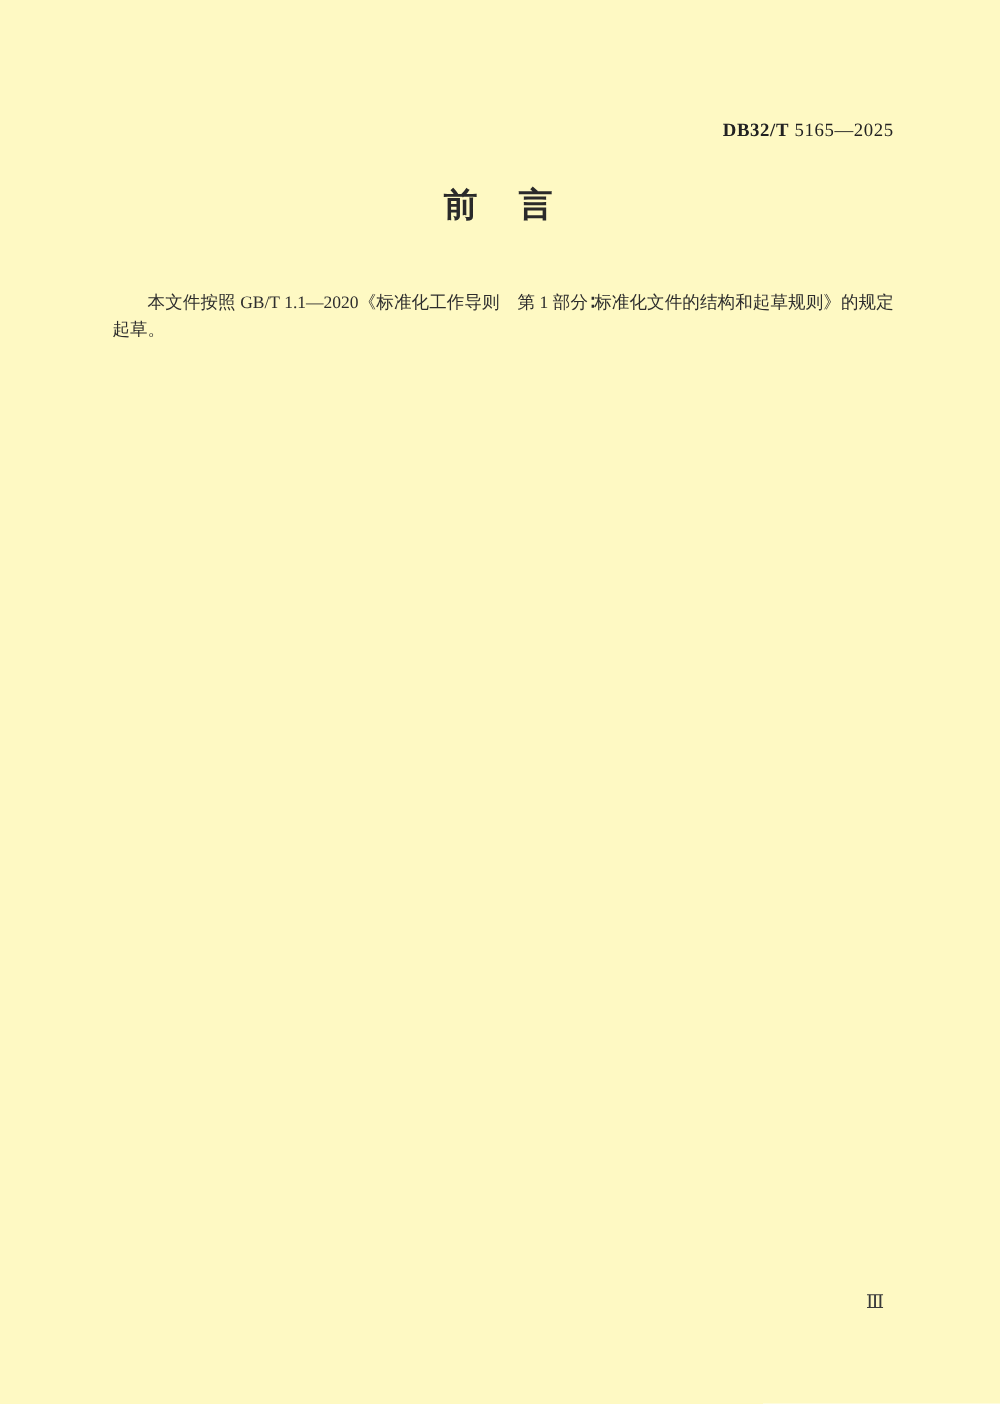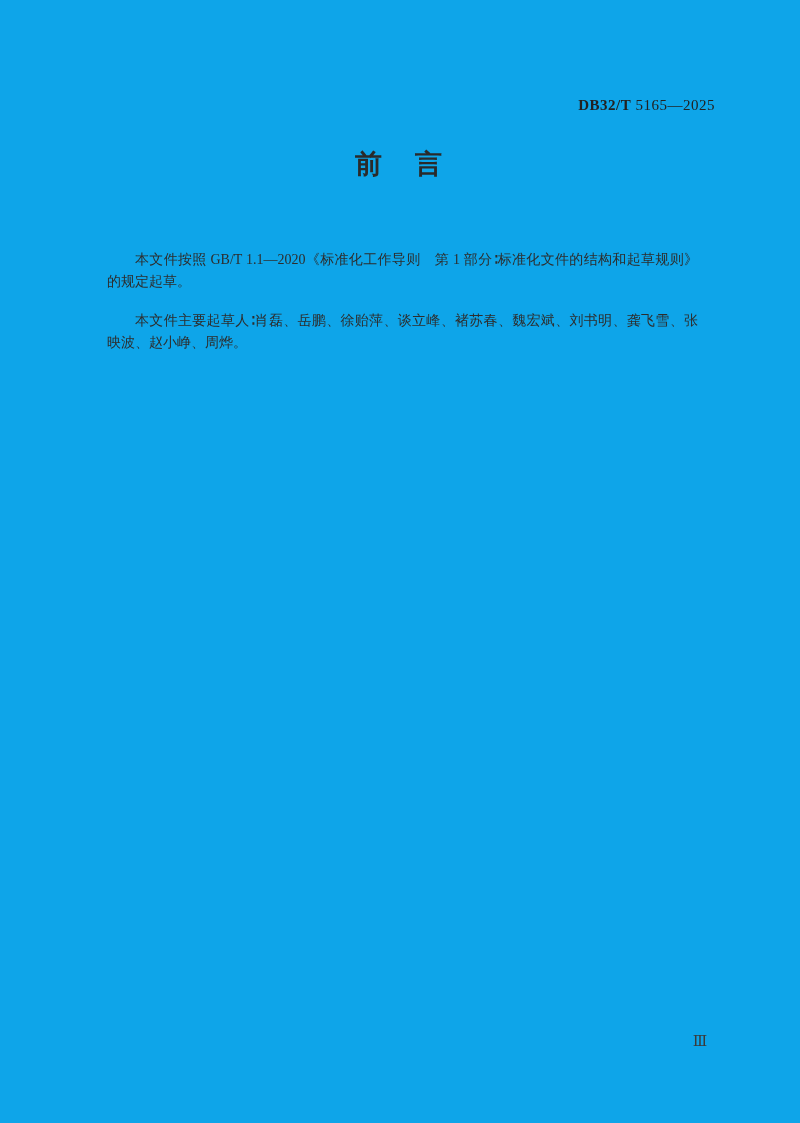--- a/index.html
+++ b/index.html
@@ -5,21 +5,21 @@
   html, body {
     margin: 0;
     padding: 0;
     background: #ffffff;
   }
   .page {
     position: relative;
     width: 800px;
     height: 1123px;
     margin: 0 auto;
-    background: #0ea5e9;
+    background: #fef9c3;
     font-family: "Liberation Serif", "DejaVu Serif", serif;
     color: #2d2d2d;
     overflow: hidden;
   }
   .doc-header {
     position: absolute;
     top: 97px;
     right: 85px;
     font-size: 15px;
     letter-spacing: 0.5px;
@@ -44,21 +44,21 @@
     letter-spacing: 3px;
     color: #2a2a2a;
   }
   .doc-body {
     position: absolute;
     top: 232px;
     left: 90px;
     width: 625px;
   }
   .doc-body p {
-    margin: 17px;
+    margin: 0;
     padding: 0;
     text-indent: 2em;
     font-size: 14px;
     line-height: 22px;
     text-align: justify;
     color: #2d2d2d;
   }
   .page-number {
     position: absolute;
     top: 1032px;
@@ -77,18 +77,17 @@
   <div class="doc-header">
     <span class="code-prefix">DB32/T</span>
     <span> </span>
     <span class="code-number">5165—2025</span>
   </div>
 
   <div class="doc-title">前　言</div>
 
   <div class="doc-body">
     <p>本文件按照 GB/T 1.1—2020《标准化工作导则　第 1 部分∶标准化文件的结构和起草规则》的规定起草。</p>
-    <p>本文件主要起草人∶肖磊、岳鹏、徐贻萍、谈立峰、褚苏春、魏宏斌、刘书明、龚飞雪、张映波、赵小峥、周烨。</p>
   </div>
 
   <div class="page-number">Ⅲ</div>
 
 </div>
 
 </body></html>

